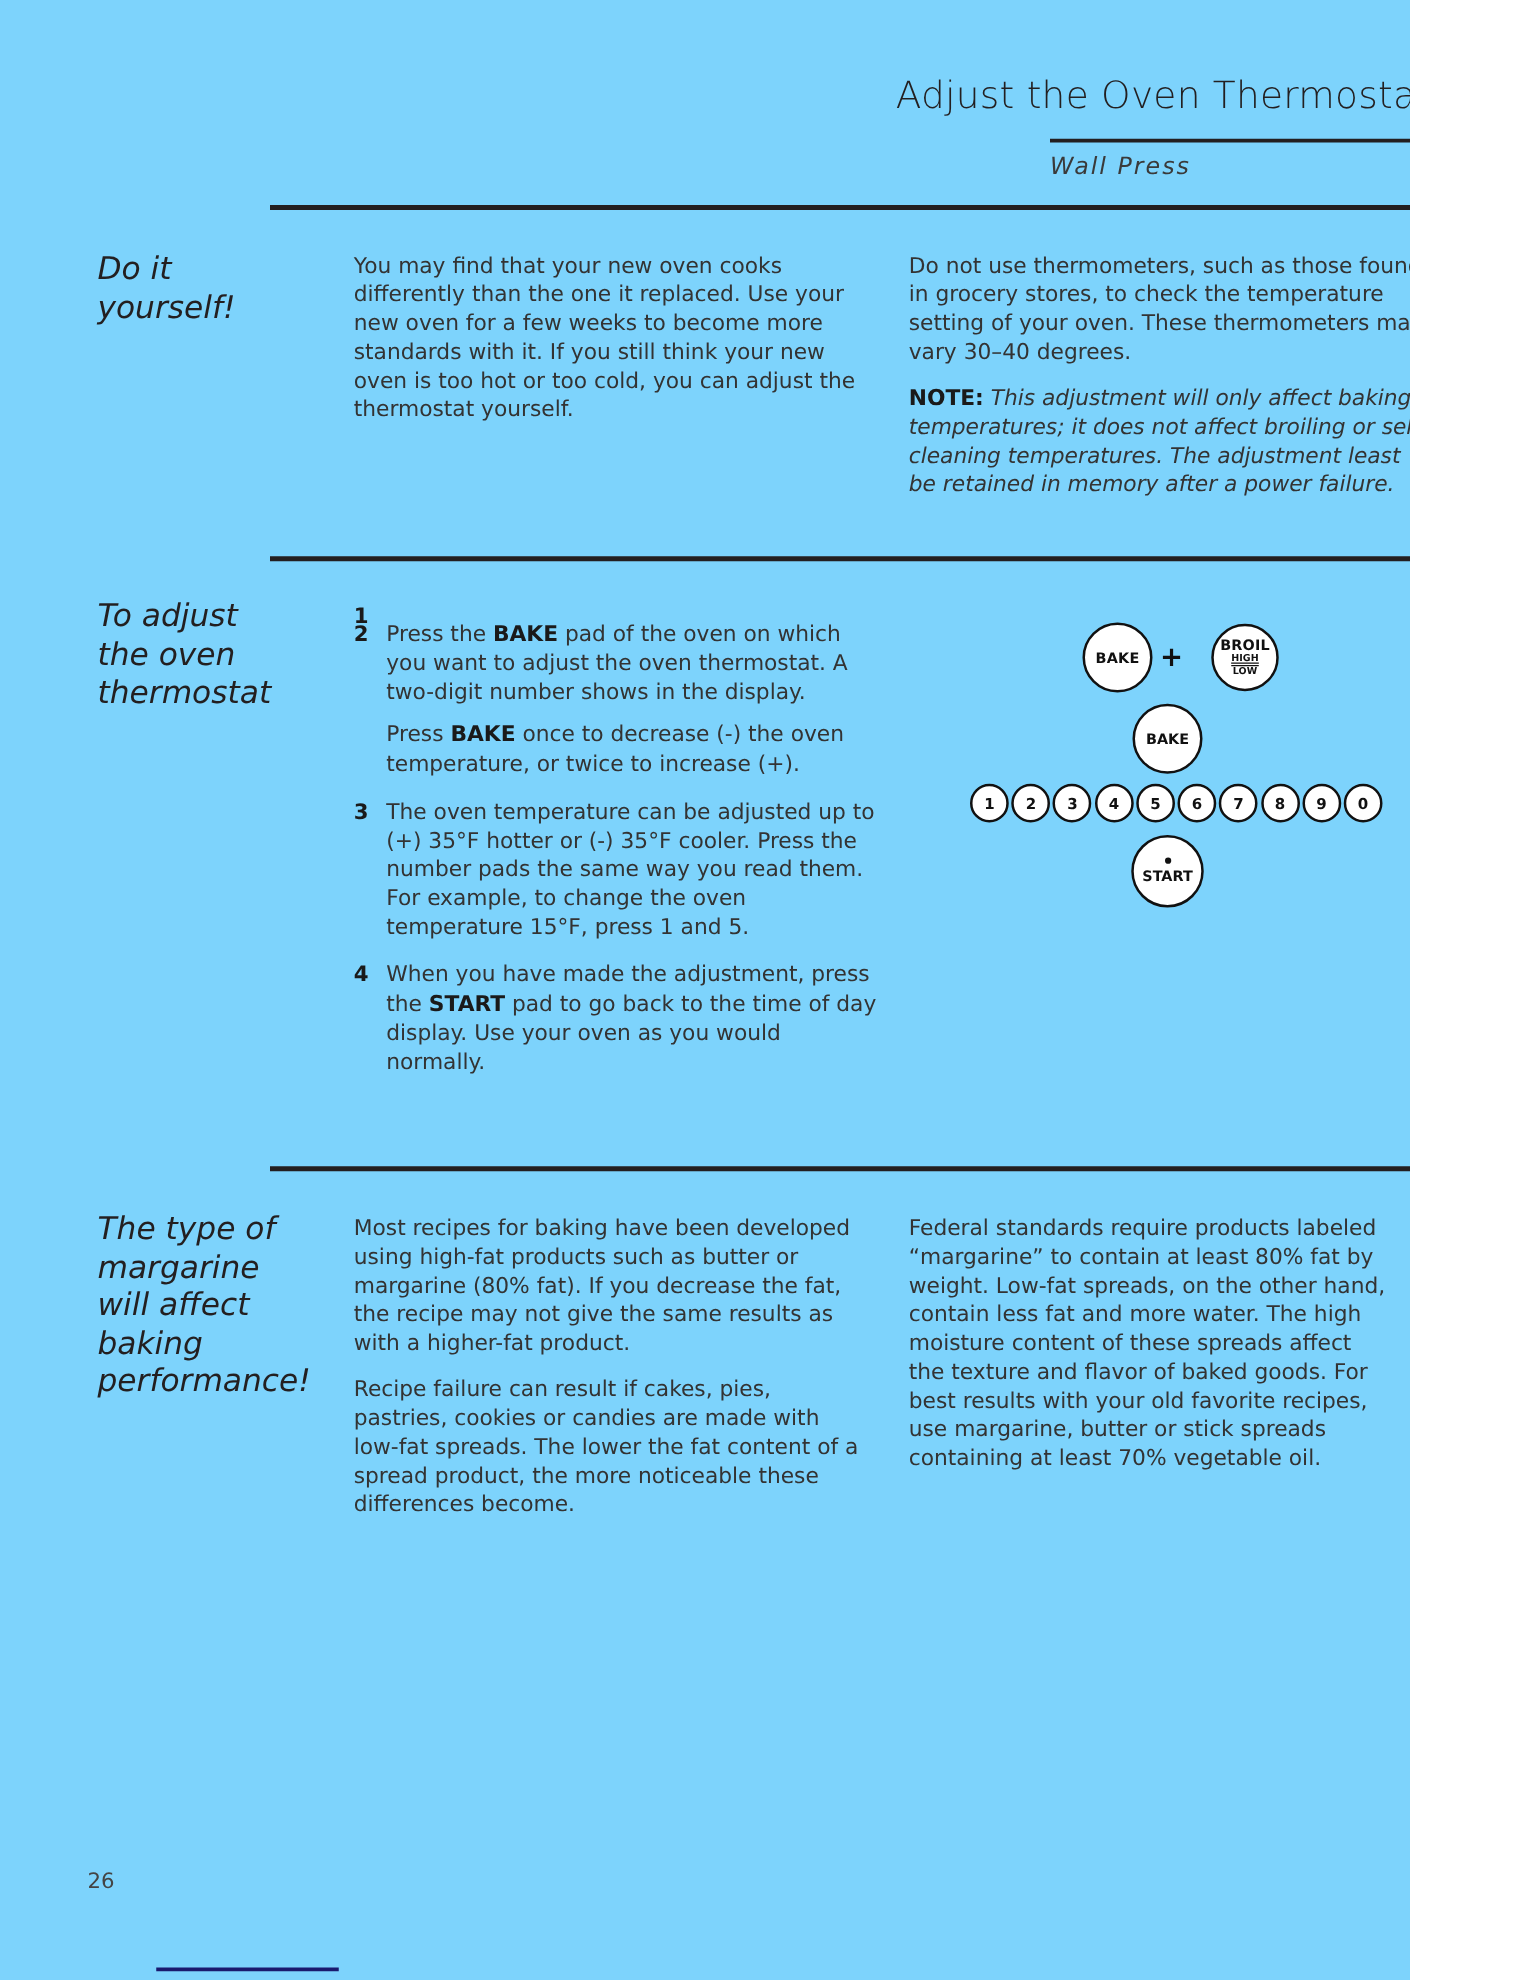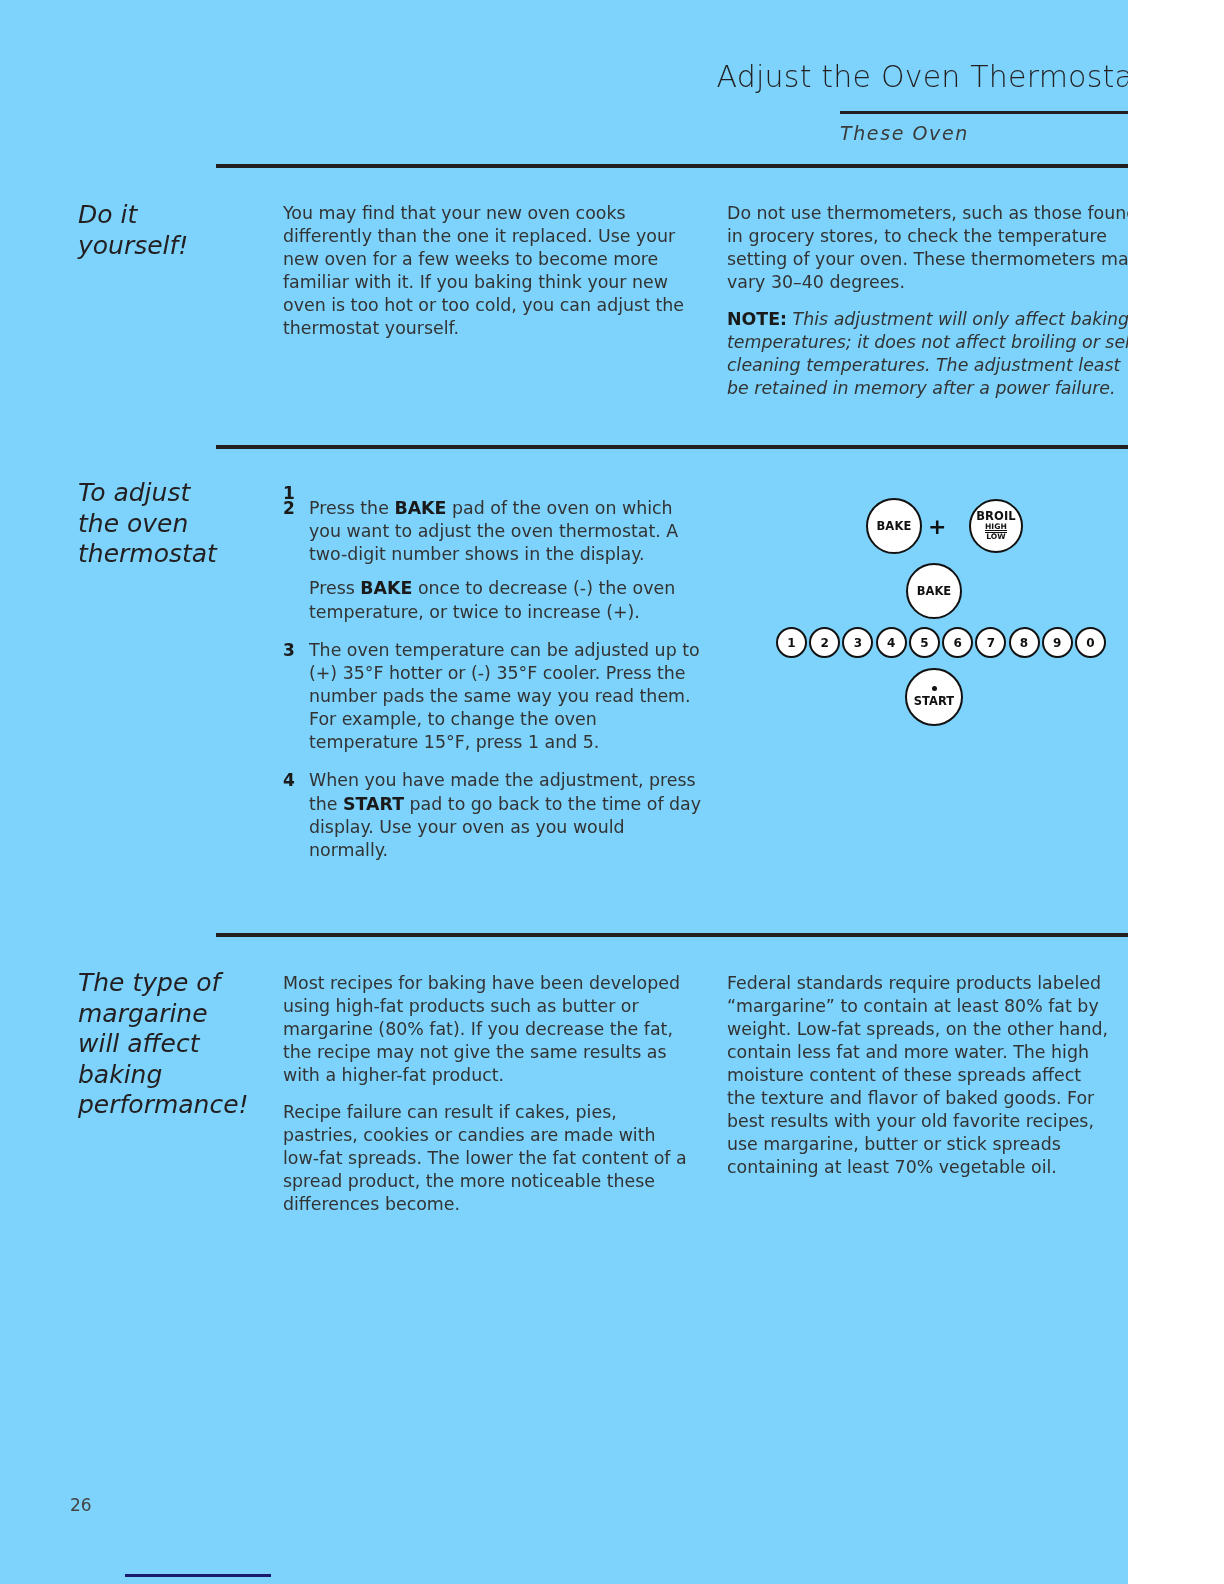--- a/index.html
+++ b/index.html
@@ -238,28 +238,28 @@
 </style>
 </head>
 <body>
 
 <div class="page">
 
   <div class="header">
     <div class="header-title">Adjust the Oven Thermostat</div>
   </div>
   <div class="header-rule"></div>
-  <div class="header-sub">These Oven</div>
+  <div class="header-sub">Wall Press</div>
 
   <div class="rule-thick rule-1"></div>
 
   <div class="section" id="sec1">
     <div class="sec-head">Do it<br>yourself!</div>
     <div class="col col-a">
-      <p>You may find that your new oven cooks differently than the one it replaced. Use your new oven for a few weeks to become more familiar with it. If you baking think your new oven is too hot or too cold, you can adjust the thermostat yourself.</p>
+      <p>You may find that your new oven cooks differently than the one it replaced. Use your new oven for a few weeks to become more standards with it. If you still think your new oven is too hot or too cold, you can adjust the thermostat yourself.</p>
     </div>
     <div class="col col-b">
       <p>Do not use thermometers, such as those found in grocery stores, to check the temperature setting of your oven. These thermometers may vary 30–40 degrees.</p>
       <p class="note"><b>NOTE:</b><span> This adjustment will only affect baking temperatures; it does not affect broiling or self-cleaning temperatures. The adjustment least be retained in memory after a power failure.</span></p>
     </div>
   </div>
 
   <div class="rule-thick rule-2"></div>
 
   <div class="section" id="sec2">

